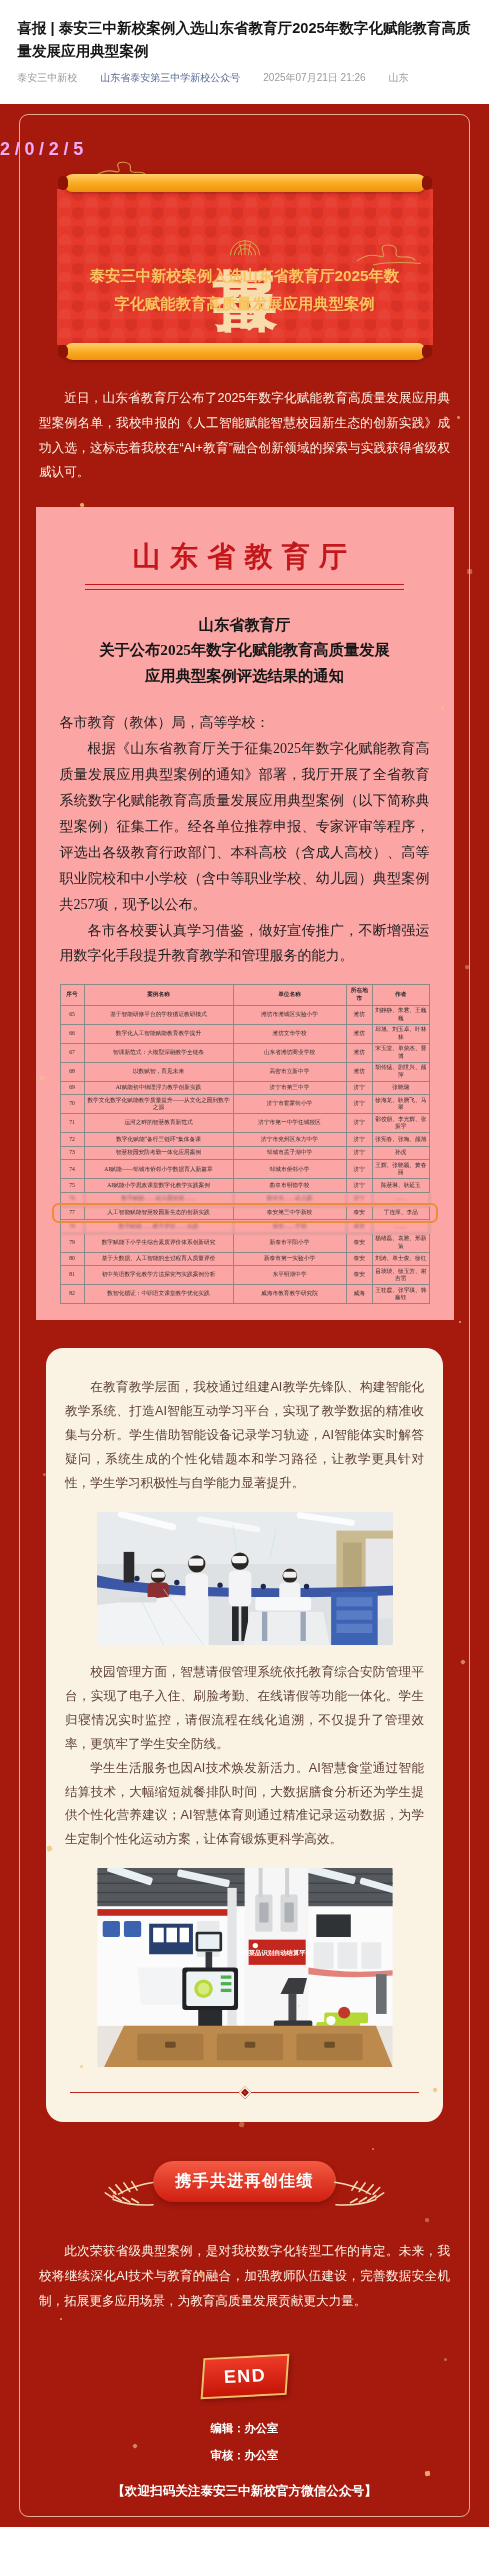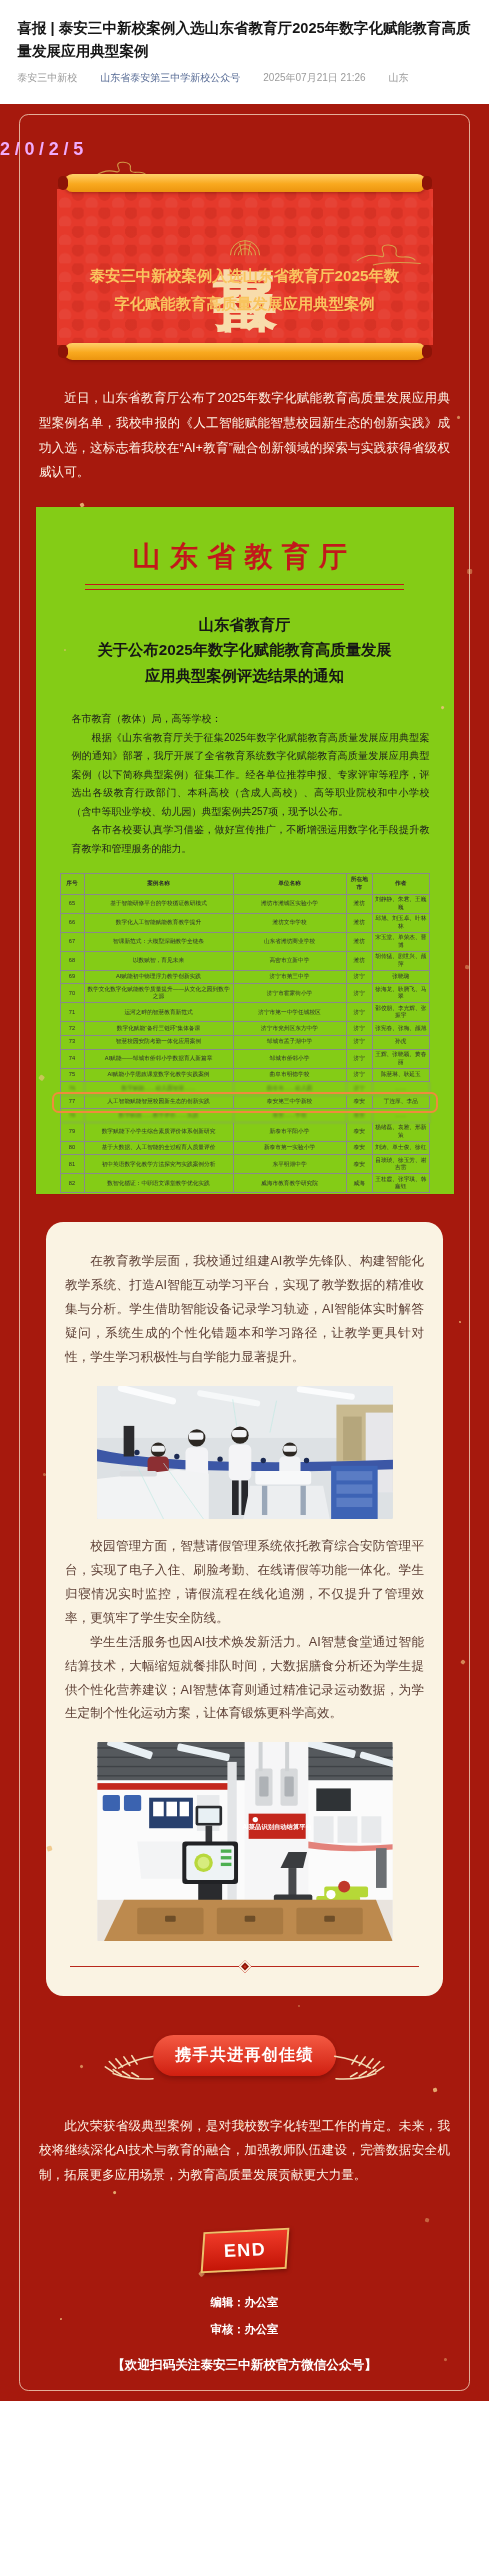--- a/index.html
+++ b/index.html
@@ -39,26 +39,26 @@
   .cloud-right{position:absolute;right:6.6px;bottom:78px;opacity:.9;}
   .cloud-left{position:absolute;left:36px;bottom:166px;opacity:.9;}
   .y-btn{display:table;margin:17.3px auto 0 auto;background:#fcb918;color:#d22c15;font-weight:700;
       font-size:14px;padding:8.6px 26.6px;border-radius:22.6px;letter-spacing:0.7px;}
 
   
   .wpara{width:411px;margin:26.6px auto 0 auto;color:#fdf4e6;font-size:12.6px;line-height:1.95;
       text-align:justify;text-indent:2em;}
 
   
-  .doc{width:370px;margin:22.6px auto 0 auto;background:#84cc16;padding:31px 24px 1px 24px;
-      font-family:Liberation Sans, sans-serif;box-shadow:0 0 0 0.7px rgba(0,0,0,.03);}
+  .doc{width:370px;margin:22.6px auto 0 auto;background:#fca5a5;padding:31px 24px 16px 24px;
+      font-family:Liberation Serif, serif;box-shadow:0 0 0 0.7px rgba(0,0,0,.03);}
   .agency{text-align:center;color:#c2181b;font-size:28px;font-weight:700;letter-spacing:9.3px;}
   .agency-rule{width:86%;margin:8px auto 0 auto;height:3.3px;border-top:1.3px solid #c2181b;border-bottom:1.3px solid #c2181b;}
   .doc-title{margin-top:22.6px;text-align:center;font-size:15.3px;font-weight:700;color:#161616;line-height:1.65;}
-  .doc-body{margin-top:22.6px;color:#1d1d1d;font-size:10px;line-height:1.85;text-align:justify;margin-left:12px;}
+  .doc-body{margin-top:22.6px;color:#1d1d1d;font-size:14px;line-height:1.85;text-align:justify;}
   .doc-body .salut{text-indent:0;}
   .doc-body p{margin:0;text-indent:2em;}
 
   .dt{margin-top:14.6px;border-left:0.7px solid #8a8a8a;border-top:0.7px solid #8a8a8a;font-size:5.7px;color:#2e2e2e;}
   .dt-row{display:grid;grid-template-columns:24px 149px 113px 26.6px 1fr;position:relative;}
   .dt-c{border-right:0.7px solid #8a8a8a;border-bottom:0.7px solid #8a8a8a;display:flex;align-items:center;
       justify-content:center;text-align:center;padding:1.3px 2px;line-height:1.35;min-height:10px;}
   .dt-head .dt-c{font-weight:700;min-height:17.3px;}
   .dt-row.obsc .dt-c{filter:blur(1.1px);opacity:.6;}
   .dt-row.hl{z-index:3;}

